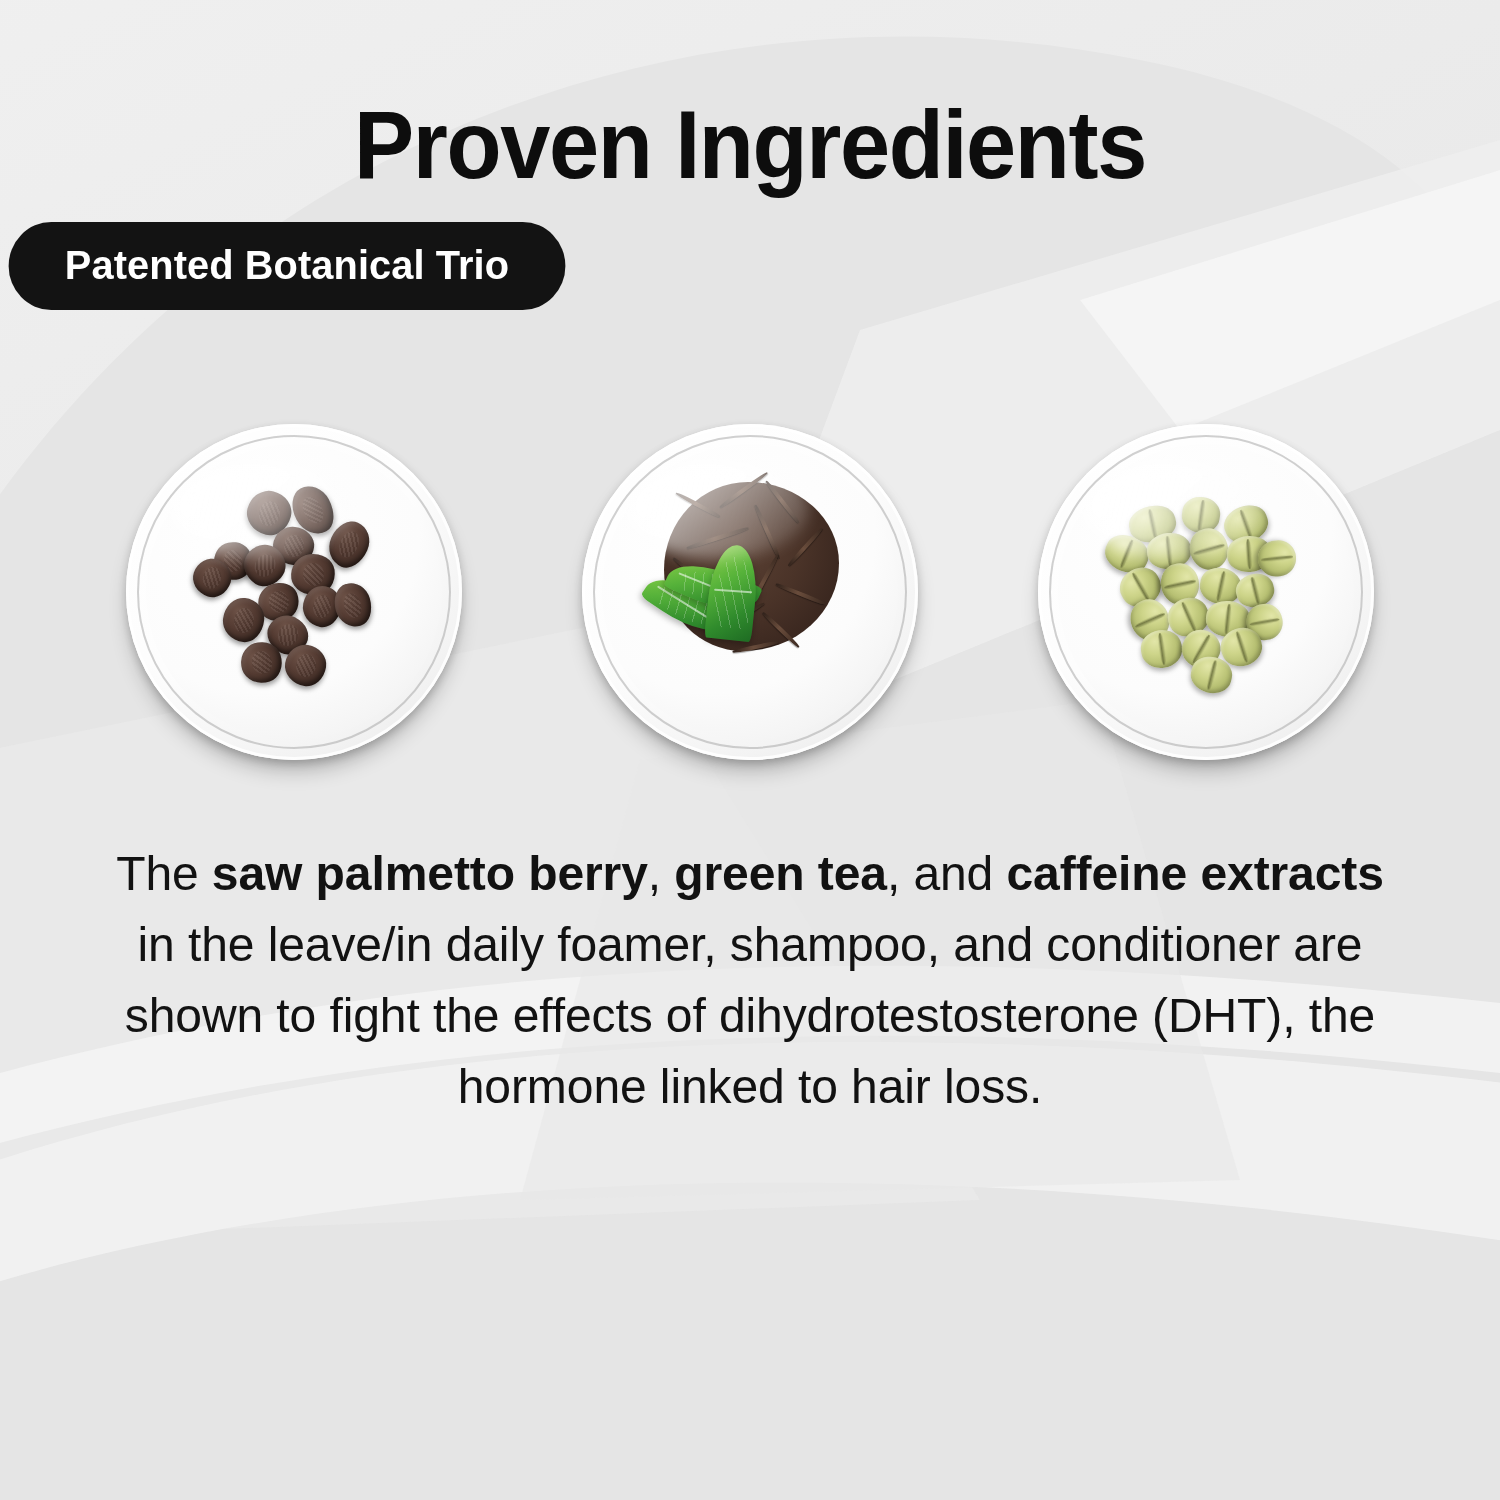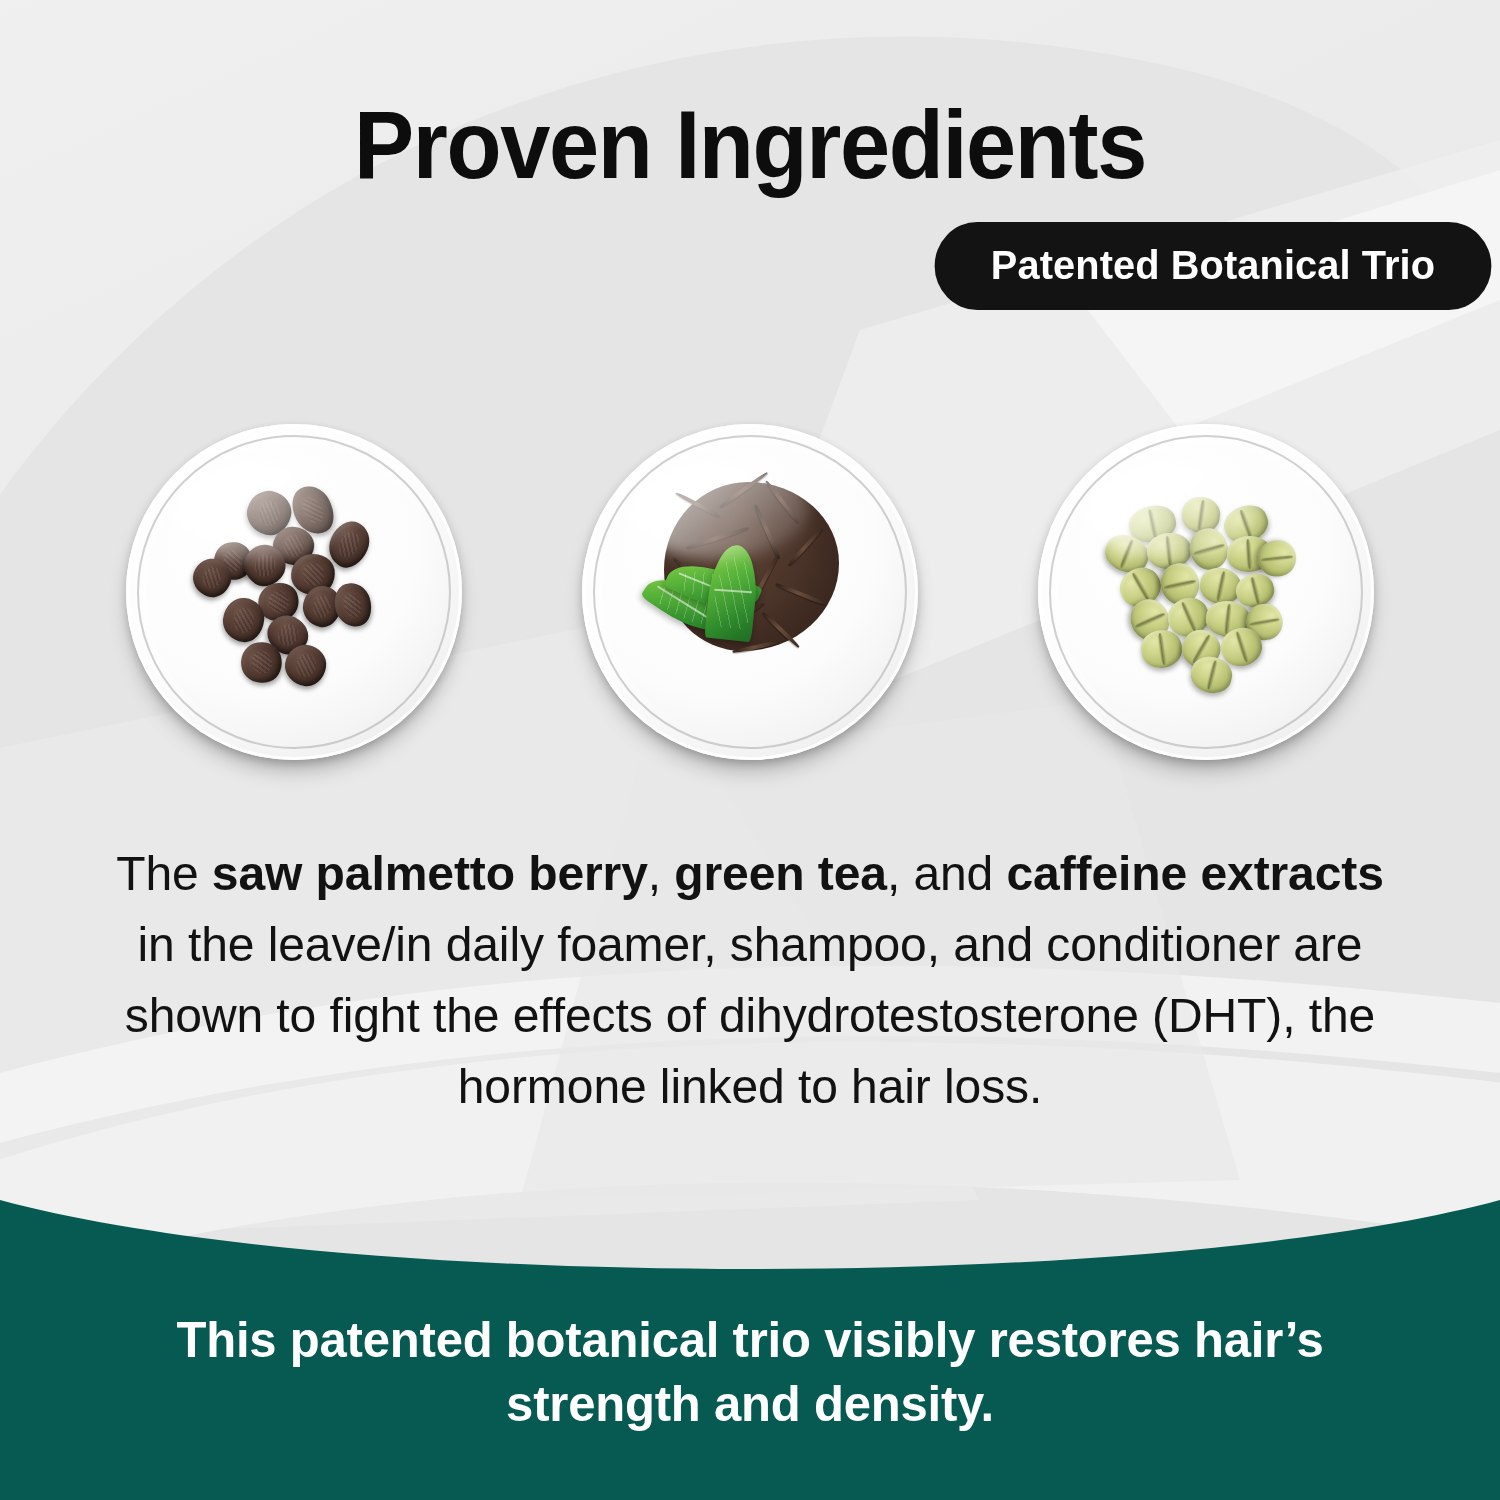--- a/index.html
+++ b/index.html
@@ -46,21 +46,21 @@
     font-weight: 700;
     letter-spacing: -1.5px;
     color: #0d0d0d;
     font-family: "Liberation Sans", sans-serif;
     transform: scaleX(0.93);
   }
 
   .badge-wrap {
     margin-top: 27px;
     display: flex;
-    justify-content: flex-end;
+    justify-content: flex-start;
   }
 
   .badge {
     display: inline-flex;
     align-items: center;
     justify-content: center;
     height: 88px;
     padding: 0 58px;
     border-radius: 46px;
     background: #131313;
@@ -410,20 +410,14 @@
         </div>
         <div class="dish-gloss"></div>
       </div>
       <div class="dish-rim2"></div>
     </div>
 
   </div>
 
   <p class="body-copy"><span>The </span><b>saw palmetto berry</b><span>, </span><b>green tea</b><span>, and </span><b>caffeine extracts</b><span> in the leave/in daily foamer, shampoo, and conditioner are shown to fight the effects of dihydrotestosterone (DHT), the hormone linked to hair loss.</span></p>
 
-  <div class="footer">
-    <svg class="footer-shape" viewBox="0 0 1500 300" preserveAspectRatio="none" aria-hidden="true">
-      <path d="M 0,0 C 340,92 1160,92 1500,0 L 1500,300 L 0,300 Z" fill="#065a52"></path>
-    </svg>
-    <div class="footer-text">This patented botanical trio visibly restores hair’s strength and density.</div>
-  </div>
 
 </div>
 
 </body></html>

